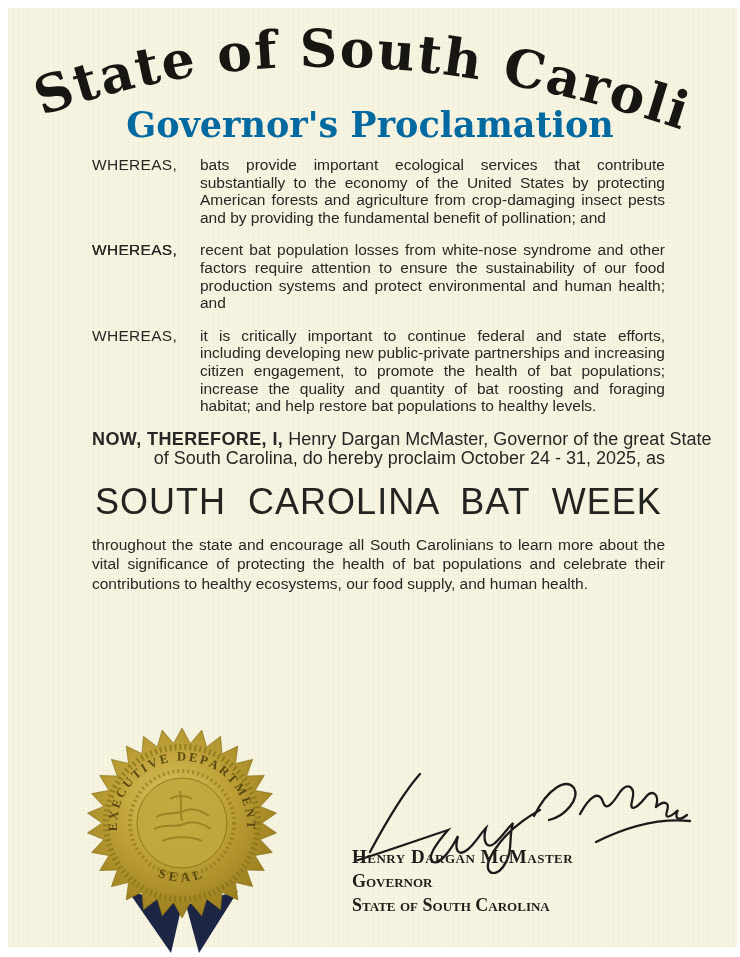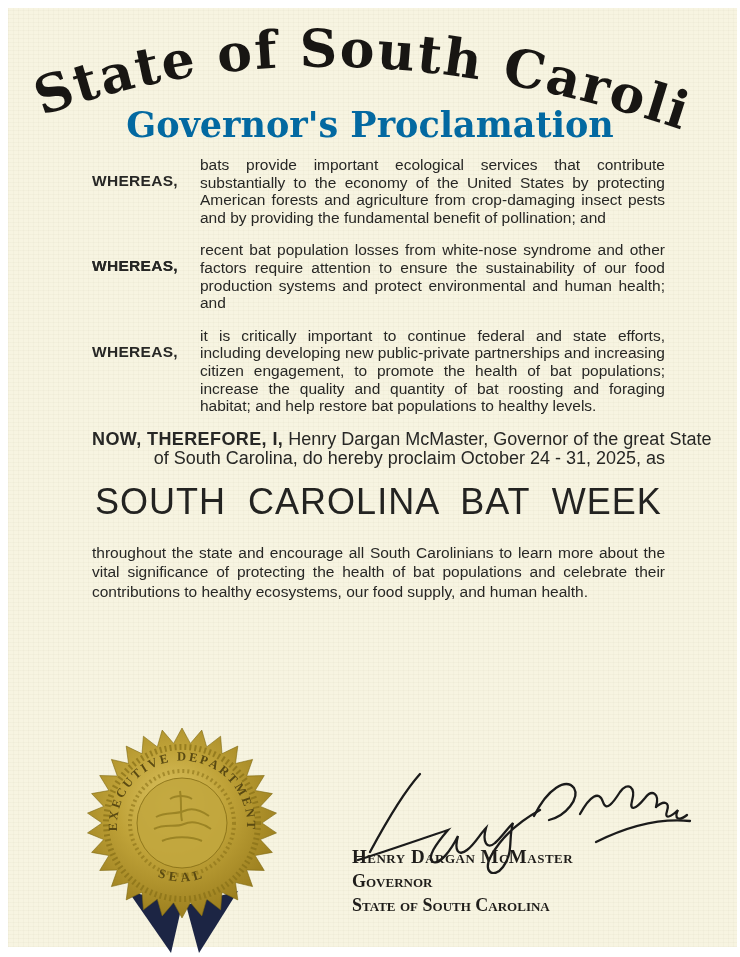--- a/index.html
+++ b/index.html
@@ -10,28 +10,28 @@
            repeating-linear-gradient(0deg, rgba(120,110,70,0.035) 0px, rgba(120,110,70,0.035) 1px, transparent 1px, transparent 4px),
            repeating-linear-gradient(90deg, rgba(120,110,70,0.03) 0px, rgba(120,110,70,0.03) 1px, transparent 1px, transparent 5px);}
   .title-arc-svg{position:absolute;left:0;top:4px;width:740px;height:132px;}
   .title-arc-svg text{font-family:"DejaVu Serif", serif;font-weight:bold;font-size:52px;
          letter-spacing:2px;fill:#181613;}
   .subtitle{position:absolute;left:0;top:104px;width:740px;text-align:center;
          font-family:"DejaVu Serif", serif;font-weight:bold;font-size:35px;color:#0369a1;}
   .body-block{position:absolute;left:92px;top:156px;width:573px;color:#272725;}
   .clause{position:relative;padding-left:108px;text-align:justify;font-size:15.5px;
           line-height:17.6px;margin-bottom:15px;}
-  .clause-label{position:absolute;left:0;top:0;font-weight:bold;letter-spacing:0.3px;margin-top:16px;}
+  .clause-label{position:absolute;left:0;top:0;font-weight:normal;letter-spacing:0.3px;}
   .therefore{margin-top:11px;font-size:18px;line-height:19px;}
   .therefore-l1{text-align:justify;text-align-last:justify;white-space:nowrap;}
   .therefore-l1 b{letter-spacing:0.4px;}
   .therefore-l2{text-align:right;}
   .event-title{margin-top:13px;text-align:center;font-size:36px;color:#232321;
          letter-spacing:1px;word-spacing:11px;}
-  .closing{margin-top:20px;text-align:justify;font-size:15.5px;line-height:19.5px;}
+  .closing{margin-top:12px;text-align:justify;font-size:15.5px;line-height:19.5px;}
   .seal-svg{position:absolute;left:58px;top:723px;width:250px;height:235px;}
   .seal-ring-text{font-family:"Liberation Serif", serif;font-weight:bold;fill:#5a4a12;}
   .sig-svg{position:absolute;left:356px;top:762px;width:338px;height:112px;}
   .sig-svg path{stroke:#1b1b1b;stroke-width:2.3;fill:none;stroke-linecap:round;}
   .sig-block{position:absolute;left:352px;top:846px;width:320px;text-align:left;
          font-family:"Liberation Serif", serif;font-weight:bold;font-variant:small-caps;
          color:#1f1d1a;}
   .sig-name{font-size:19px;letter-spacing:0.5px;}
   .sig-title{font-size:18px;margin-top:3px;font-family:Liberation Serif, serif;}
   .sig-state{font-size:18px;margin-top:3px;}

